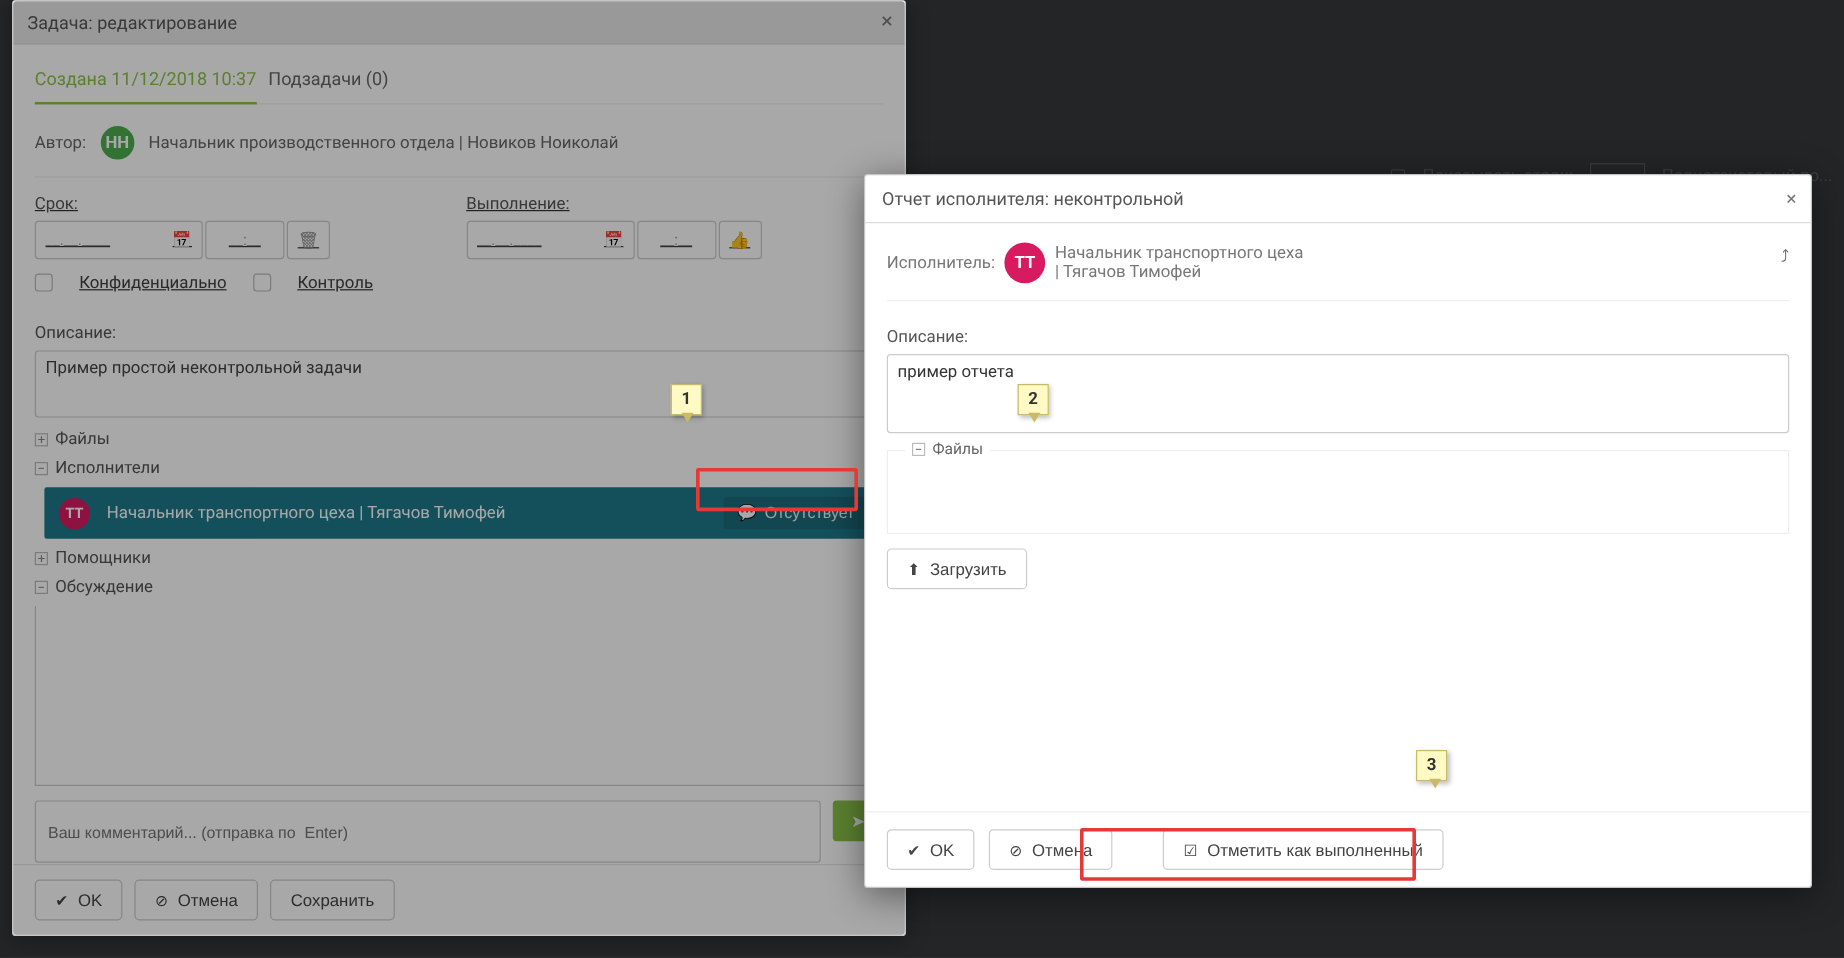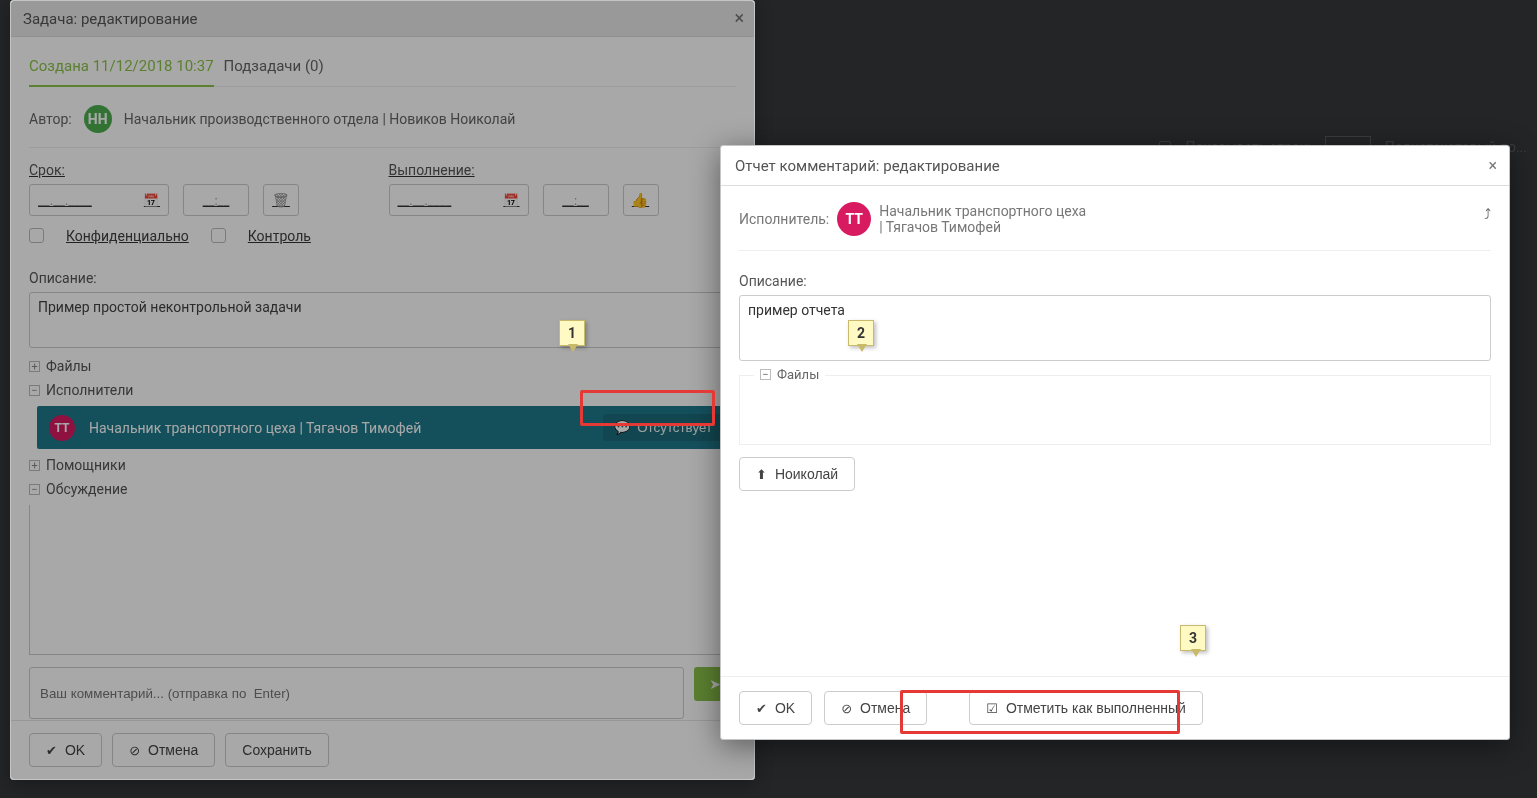--- a/index.html
+++ b/index.html
@@ -22,21 +22,21 @@
   .tabs { display:flex; gap:10px; border-bottom:1px solid #eee; margin-bottom:12px; }
   .tab { padding:6px 0 10px 0; color:#666; font-size:15px; }
   .tab.active { color:#8bc34a; border-bottom:2px solid #8bc34a; margin-bottom:-1px; }
   .author { display:flex; align-items:center; gap:12px; color:#666; padding:6px 0 14px 0; border-bottom:1px solid #eee; }
   .ava { width:28px; height:28px; border-radius:50%; display:inline-flex; align-items:center; justify-content:center; color:#fff; font-weight:bold; }
   .ava-green { background:#4caf50; }
   .ava-pink { background:#d81b60; }
   .label { color:#555; margin:14px 0 6px 0; }
   .row { display:flex; gap:12px;text-decoration:underline; }
   .col { flex:1; }
-  .inline { display:flex; gap:14px; align-items:center; }
+  .inline { display:flex; gap:2px; align-items:center; }
   .dateinput, .timeinput { height:32px; border:1px solid #ccc; border-radius:3px; display:flex; align-items:center; padding:0 8px; color:#999; font-size:13px; gap:8px; }
   .dateinput { width:140px; justify-content:space-between;}
   .timeinput { width:66px; justify-content:center;}
   .iconbtn { width:36px; height:32px; border:1px solid #ccc; border-radius:3px; display:flex; align-items:center; justify-content:center; color:#888;}
   .cbwrap { display:flex; gap:22px; color:#404040; margin-top:12px; }
   .cbox { width:15px; height:15px; border:1px solid #bbb; border-radius:3px; display:inline-block;}
   .desc-ta { width:100%; height:56px; border:1px solid #ccc; border-radius:3px; padding:6px 8px; color:#444; }
   .tree-row { display:flex; align-items:center; gap:6px; color:#555; padding:4px 0;}
   .tree-row .pm { font-size:11px; color:#888; border:1px solid #bbb; width:11px; height:11px; display:inline-flex; align-items:center; justify-content:center; line-height:1;}
   .exec-row { margin:4px 0 4px 8px; padding:8px 12px; background:#1f7a8c; color:#fff; display:flex; align-items:center; justify-content:space-between; border-radius:2px; }
@@ -199,21 +199,21 @@
         </button>
     <button class="btn">
           <span>Сохранить</span>
         </button>
   </div>
   <div class="cover"></div>
 </div>
 
 <div class="modal-front">
   <div class="titlebar">
-    <span>Отчет комментарий: редактирование</span>
+    <span>Отчет исполнителя: неконтрольной</span>
     <span class="close">×</span>
   </div>
   <div class="body">
     <div class="execline">
       <span>Исполнитель:</span>
       <span class="ava ava-pink" style="width:34px;height:34px;">ТТ</span>
       <span>
         <span>Начальник транспортного цеха</span><br>
         <span>| Тягачов Тимофей</span>
       </span>
@@ -222,21 +222,21 @@
     <div class="label" style="margin-top:22px;">Описание:</div>
     <div class="front-desc">пример отчета</div>
     <div class="files-field">
       <div class="lg">
         <span class="pm" style="border:1px solid #bbb;width:11px;height:11px;display:inline-flex;align-items:center;justify-content:center;font-size:11px;">−</span>
         <span>Файлы</span>
       </div>
     </div>
     <button class="btn" style="margin-top:12px;">
       <span class="ic">⬆</span>
-      <span>Ноиколай</span>
+      <span>Загрузить</span>
     </button>
   </div>
   <div class="front-footer">
     <button class="btn">
           <span class="ic">✔</span>
           <span>OK</span>
         </button>
     <button class="btn">
           <span class="ic">⊘</span>
           <span>Отмена</span>

